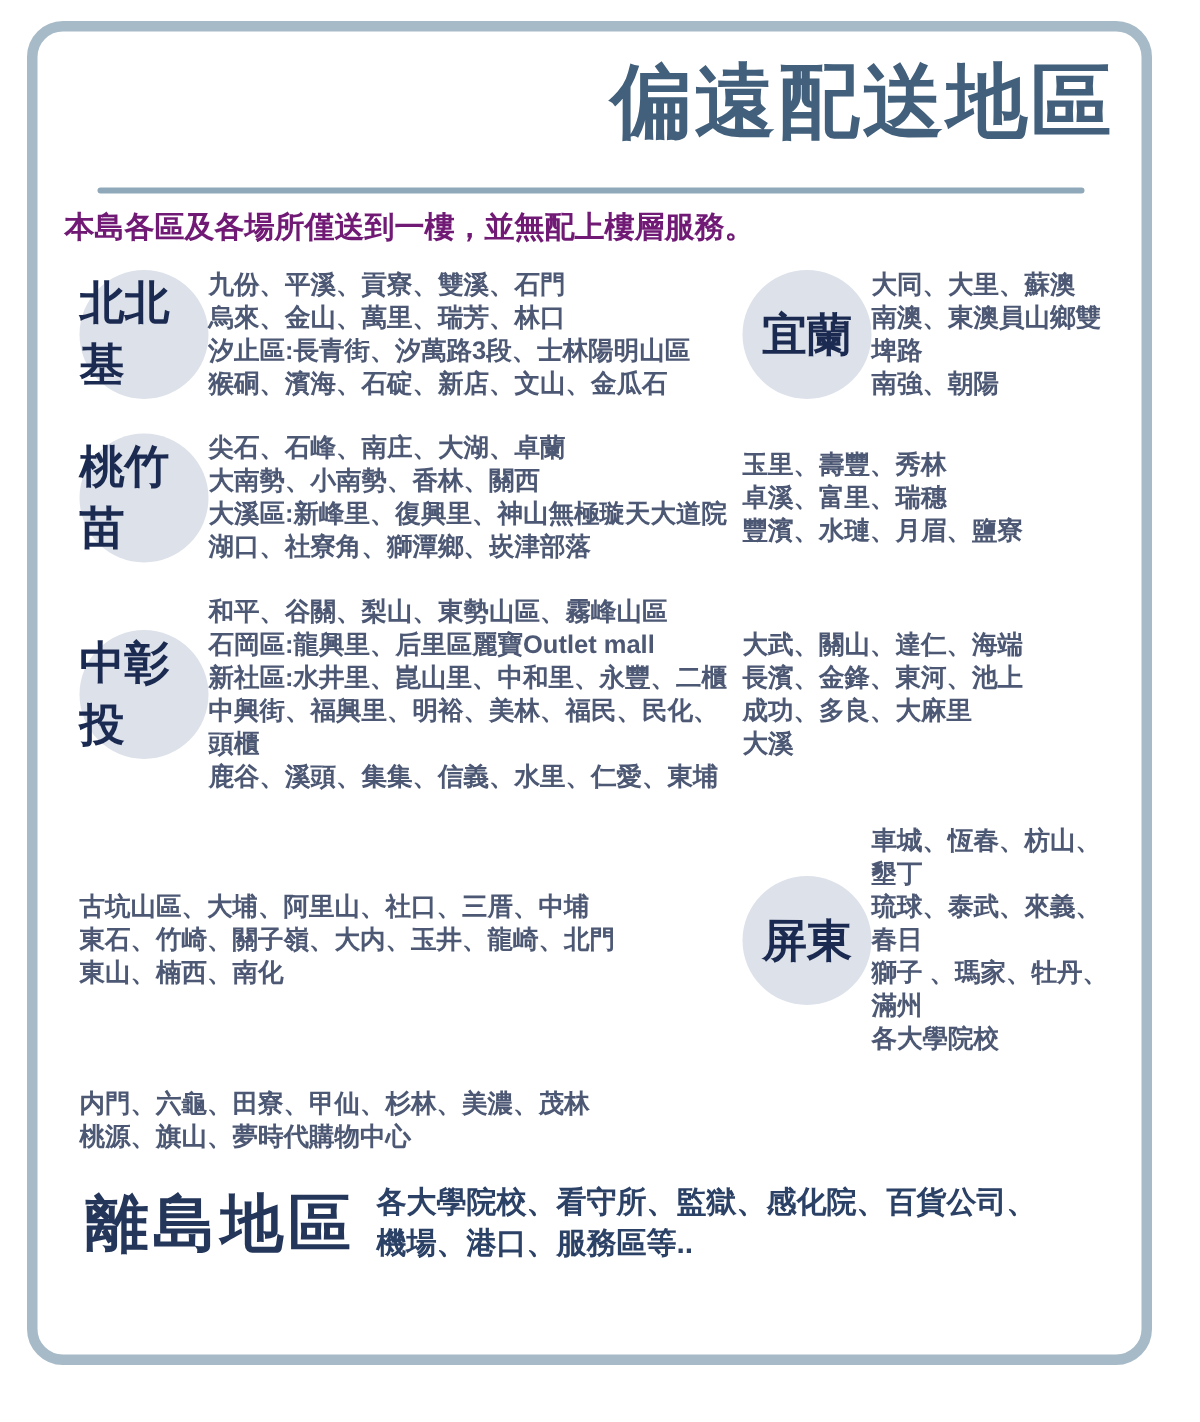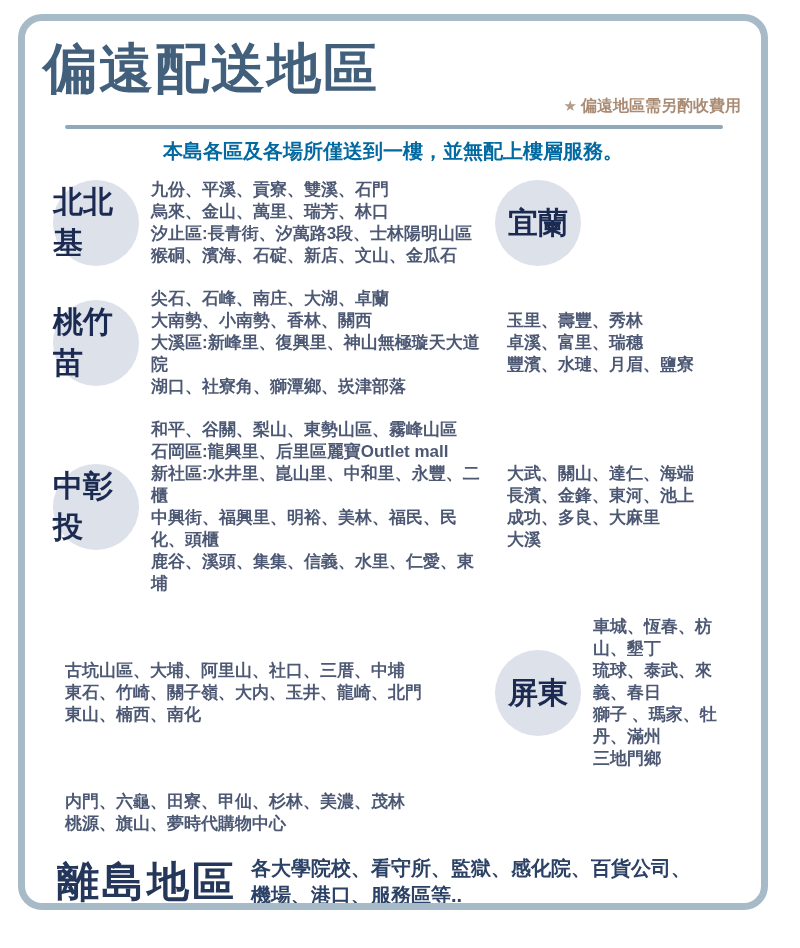--- a/index.html
+++ b/index.html
@@ -9,87 +9,87 @@
     -webkit-font-smoothing:antialiased;
   }
   .frame{
     position:absolute;left:18px;top:14px;width:750px;height:896px;
     border:7px solid #a7bac7;border-radius:24px;background:#ffffff;
     box-sizing:border-box;padding:12px 18px 0 18px;overflow:hidden;
   }
   
   .header{position:relative;height:86px;}
   .title{
-    position:absolute;left:0;right:0;top:8px;text-align:left;
+    position:absolute;left:0;right:0;top:8px;text-align:right;
     font-size:54px;font-weight:bold;color:#42607b;letter-spacing:2px;line-height:1;
   }
   .badge{
     position:absolute;right:2px;bottom:2px;
     font-size:16px;font-weight:bold;color:#aa8b73;white-space:nowrap;
   }
   .badge .star{color:#b39c8b;font-size:15px;margin-right:4px;}
   .divider{height:4px;background:#90a9ba;margin:6px 20px 0 22px;border-radius:2px;}
   .subtitle{
-    margin-top:9px;text-align:center;
-    font-size:20px;font-weight:bold;color:#0369a1;
+    margin-top:9px;text-align:left;
+    font-size:20px;font-weight:bold;color:#701a75;
   }
   
   .regions{
     margin-top:14px;padding:0 2px 0 10px;
     display:grid;grid-template-columns:436px 1fr;
     column-gap:6px;row-gap:21px;
   }
   .region{display:flex;align-items:center;}
   .region-circle{
     flex:0 0 86px;width:86px;height:86px;border-radius:50%;
     background:#dde1ea;display:flex;align-items:center;justify-content:center;
     color:#1b2a50;font-weight:bold;font-size:30px;letter-spacing:0;
   }
   .region-lines{
-    margin-left:12px;white-space:pre-line;
+    margin-left:0;white-space:pre-line;
     font-size:17px;line-height:22px;color:#4d5974;font-weight:600;
   }
   
   .islands{display:flex;align-items:center;margin-top:20px;padding:0 14px;}
   .islands-title{
     font-size:42px;font-weight:bold;color:#24365a;letter-spacing:3px;line-height:1;white-space:nowrap;
   }
   .islands-lines{
     margin-left:14px;white-space:pre-line;
     font-size:20px;font-weight:bold;color:#2c4166;line-height:27px;
   }
 </style>
 </head>
 <body>
 
 <div class="frame">
 
   <div class="header">
     <div class="title">偏遠配送地區</div>
-    <div class="badge">
-      <span class="star">★</span><span>偏遠地區需另酌收費用</span>
-    </div>
   </div>
 
   <div class="divider"></div>
 
   <div class="subtitle">本島各區及各場所僅送到一樓，並無配上樓層服務。</div>
 
   <div class="regions">
 
     <div class="region">
       <div class="region-circle">北北基</div>
       <div class="region-lines">九份、平溪、貢寮、雙溪、石門
 烏來、金山、萬里、瑞芳、林口
 汐止區:長青街、汐萬路3段、士林陽明山區
 猴硐、濱海、石碇、新店、文山、金瓜石</div>
     </div>
 
     <div class="region">
       <div class="region-circle">宜蘭</div>
+      <div class="region-lines">大同、大里、蘇澳
+南澳、東澳員山鄉雙埤路
+南強、朝陽</div>
     </div>
 
     <div class="region">
       <div class="region-circle">桃竹苗</div>
       <div class="region-lines">尖石、石峰、南庄、大湖、卓蘭
 大南勢、小南勢、香林、關西
 大溪區:新峰里、復興里、神山無極璇天大道院
 湖口、社寮角、獅潭鄉、崁津部落</div>
     </div>
 
@@ -119,21 +119,21 @@
       <div class="region-lines">古坑山區、大埔、阿里山、社口、三厝、中埔
 東石、竹崎、關子嶺、大内、玉井、龍崎、北門
 東山、楠西、南化</div>
     </div>
 
     <div class="region">
       <div class="region-circle">屏東</div>
       <div class="region-lines">車城、恆春、枋山、墾丁
 琉球、泰武、來義、春日
 獅子 、瑪家、牡丹、滿州
-三地門鄉</div>
+各大學院校</div>
     </div>
 
     <div class="region">
       <div class="region-lines">内門、六龜、田寮、甲仙、杉林、美濃、茂林
 桃源、旗山、夢時代購物中心</div>
     </div>
 
     <div></div>
   </div>
 

